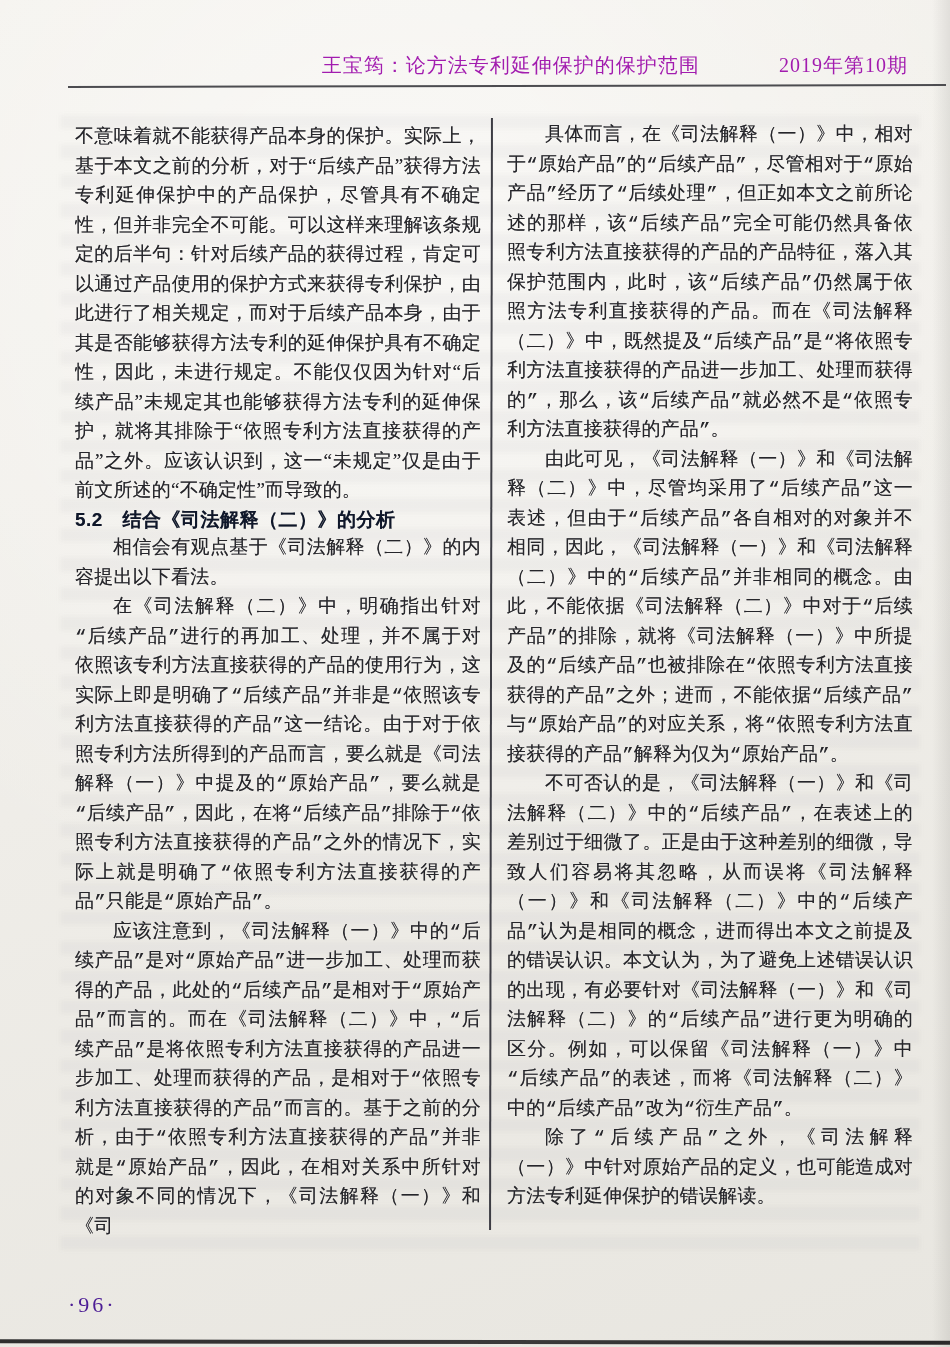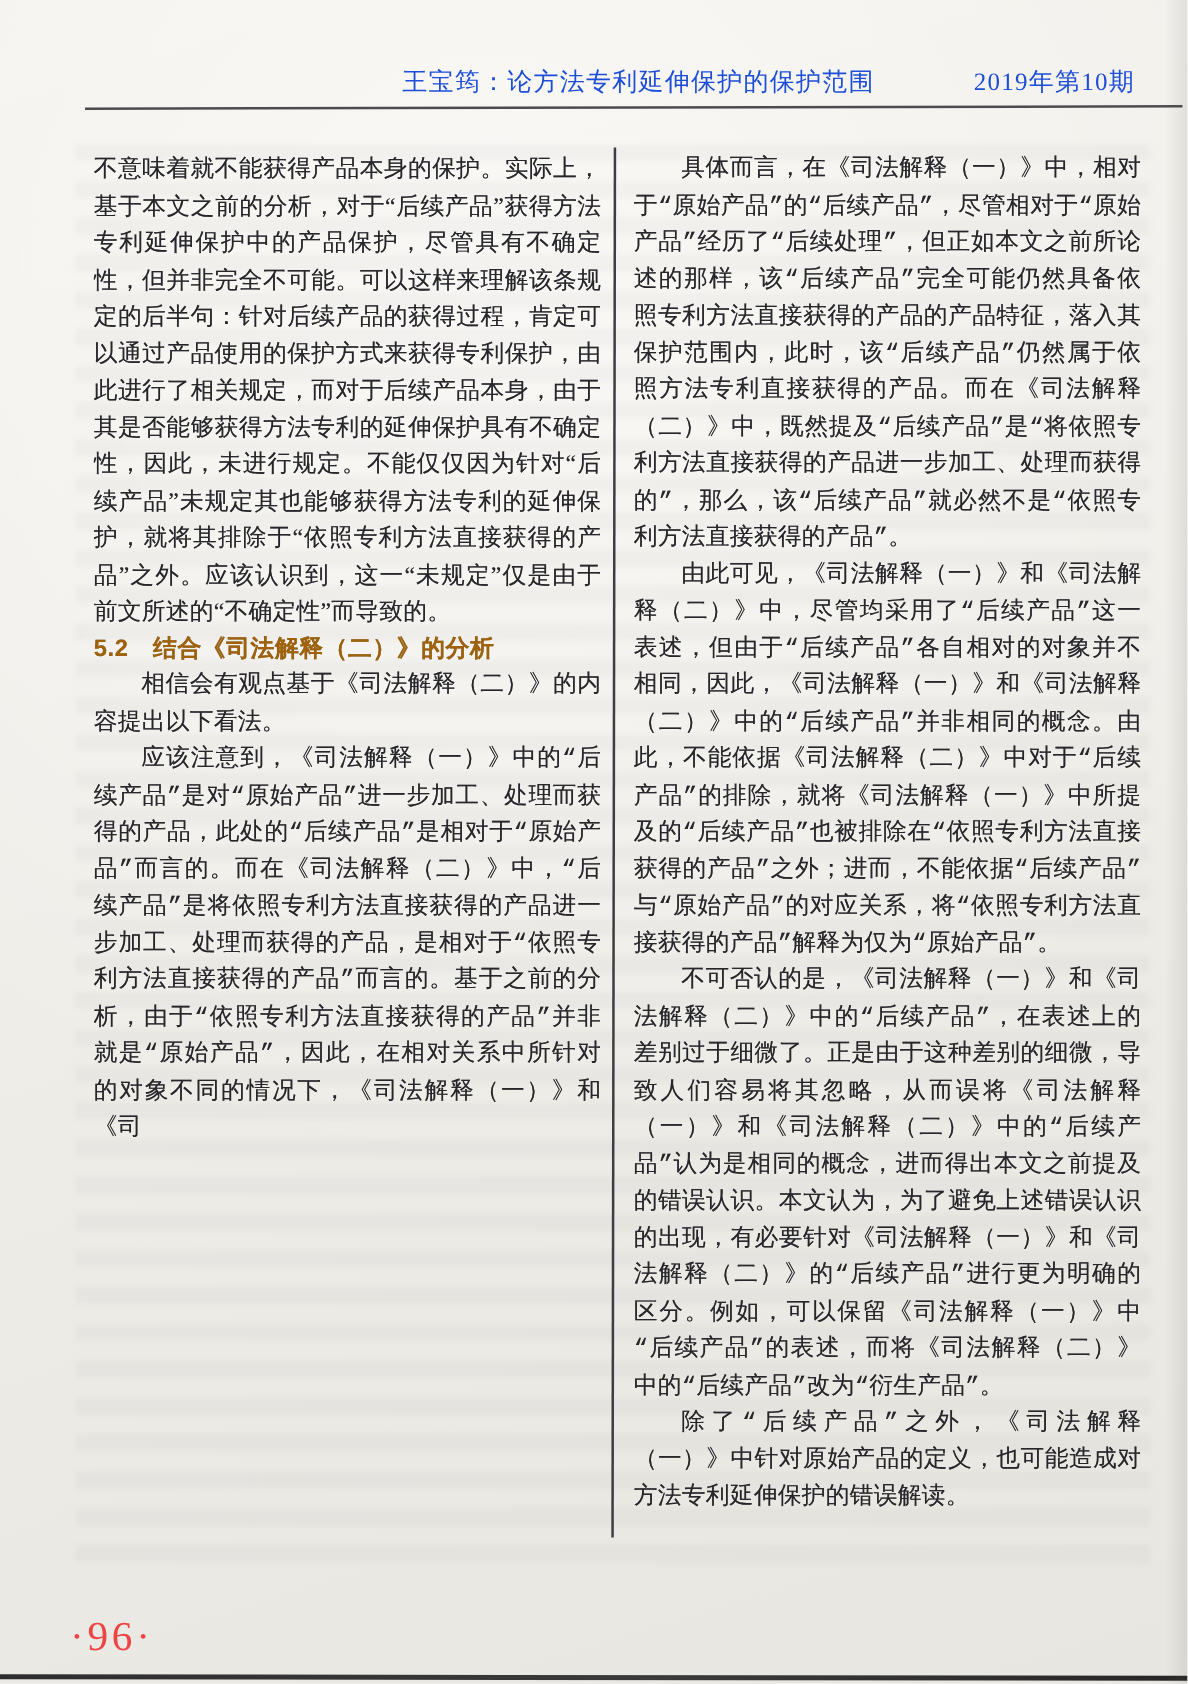--- a/index.html
+++ b/index.html
@@ -17,21 +17,21 @@
     background:repeating-linear-gradient(
       to bottom,
       rgba(110,108,120,0.045) 0px, rgba(110,108,120,0.045) 14px,
       rgba(0,0,0,0) 14px, rgba(0,0,0,0) 29.5px);
     filter:blur(2px);pointer-events:none;
   }
 
   .header{
     position:absolute;top:48px;left:91px;right:42px;height:34px;
     display:flex;align-items:center;justify-content:space-between;
-    font-size:20px;color:#1d4ed8;letter-spacing:1px;
+    font-size:20px;color:#a21caf;letter-spacing:1px;
   }
   .running-title{position:absolute;left:50%;transform:translateX(-47%);white-space:nowrap;}
   .issue-info{margin-left:auto;white-space:nowrap;}
   .header-rule{
     position:absolute;left:68px;right:4px;top:85px;height:2px;
     background:#4c4c50;transform:rotate(-0.12deg);
   }
 
   .columns{position:absolute;left:75px;top:121px;width:841px;height:1140px;
     display:flex;gap:26px;overflow:hidden;}
@@ -40,26 +40,26 @@
     text-align:justify;text-justify:inter-character;letter-spacing:0.2px;
     text-shadow:0 0 0.5px rgba(38,38,45,0.55);}
   .col-divider{
     position:absolute;left:490px;top:118px;height:1112px;width:2px;
     background:#3d3d44;transform:rotate(0.1deg);
   }
   .para{margin:0;}
   .para.indent{text-indent:2em;font-family:Liberation Mono, monospace;}
   .heading{
     margin:0;font-family:"Liberation Sans","DejaVu Sans",sans-serif;
-    font-weight:700;font-size:19px;color:#a16207;letter-spacing:0.5px;
+    font-weight:700;font-size:19px;color:#0f172a;letter-spacing:0.5px;
   }
 
   .page-number{
-    position:absolute;left:56px;top:1292px;
-    font-size:33px;color:#ef4444;letter-spacing:3px;
+    position:absolute;left:68px;top:1292px;
+    font-size:22px;color:#4c1d95;letter-spacing:3px;
   }
 
   .scan-edge-bottom{
     position:absolute;left:0;right:0;bottom:3px;height:4px;
     background:linear-gradient(to right,#2e2e2e 0%,#3a3a3a 55%,#262626 100%);
     transform:rotate(0.08deg);
   }
   .scan-shadow-right{
     position:absolute;top:0;right:0;width:18px;height:100%;
     background:linear-gradient(to right,rgba(0,0,0,0),rgba(90,88,84,0.12));
@@ -75,20 +75,21 @@
     <div class="running-title">王宝筠：论方法专利延伸保护的保护范围</div>
     <div class="issue-info">2019年第10期</div>
   </div>
   <div class="header-rule"></div>
 
   <div class="columns">
     <section class="col">
         <p class="para">不意味着就不能获得产品本身的保护。实际上，基于本文之前的分析，对于“后续产品”获得方法专利延伸保护中的产品保护，尽管具有不确定性，但并非完全不可能。可以这样来理解该条规定的后半句：针对后续产品的获得过程，肯定可以通过产品使用的保护方式来获得专利保护，由此进行了相关规定，而对于后续产品本身，由于其是否能够获得方法专利的延伸保护具有不确定性，因此，未进行规定。不能仅仅因为针对“后续产品”未规定其也能够获得方法专利的延伸保护，就将其排除于“依照专利方法直接获得的产品”之外。应该认识到，这一“未规定”仅是由于前文所述的“不确定性”而导致的。</p>
         <p class="heading">5.2　结合《司法解释（二）》的分析</p>
         <p class="para indent">相信会有观点基于《司法解释（二）》的内容提出以下看法。</p>
+        <p class="para indent">在《司法解释（二）》中，明确指出针对“后续产品”进行的再加工、处理，并不属于对依照该专利方法直接获得的产品的使用行为，这实际上即是明确了“后续产品”并非是“依照该专利方法直接获得的产品”这一结论。由于对于依照专利方法所得到的产品而言，要么就是《司法解释（一）》中提及的“原始产品”，要么就是“后续产品”，因此，在将“后续产品”排除于“依照专利方法直接获得的产品”之外的情况下，实际上就是明确了“依照专利方法直接获得的产品”只能是“原始产品”。</p>
         <p class="para indent">应该注意到，《司法解释（一）》中的“后续产品”是对“原始产品”进一步加工、处理而获得的产品，此处的“后续产品”是相对于“原始产品”而言的。而在《司法解释（二）》中，“后续产品”是将依照专利方法直接获得的产品进一步加工、处理而获得的产品，是相对于“依照专利方法直接获得的产品”而言的。基于之前的分析，由于“依照专利方法直接获得的产品”并非就是“原始产品”，因此，在相对关系中所针对的对象不同的情况下，《司法解释（一）》和《司</p>
       </section>
     <section class="col">
         <p class="para indent">具体而言，在《司法解释（一）》中，相对于“原始产品”的“后续产品”，尽管相对于“原始产品”经历了“后续处理”，但正如本文之前所论述的那样，该“后续产品”完全可能仍然具备依照专利方法直接获得的产品的产品特征，落入其保护范围内，此时，该“后续产品”仍然属于依照方法专利直接获得的产品。而在《司法解释（二）》中，既然提及“后续产品”是“将依照专利方法直接获得的产品进一步加工、处理而获得的”，那么，该“后续产品”就必然不是“依照专利方法直接获得的产品”。</p>
         <p class="para indent">由此可见，《司法解释（一）》和《司法解释（二）》中，尽管均采用了“后续产品”这一表述，但由于“后续产品”各自相对的对象并不相同，因此，《司法解释（一）》和《司法解释（二）》中的“后续产品”并非相同的概念。由此，不能依据《司法解释（二）》中对于“后续产品”的排除，就将《司法解释（一）》中所提及的“后续产品”也被排除在“依照专利方法直接获得的产品”之外；进而，不能依据“后续产品”与“原始产品”的对应关系，将“依照专利方法直接获得的产品”解释为仅为“原始产品”。</p>
         <p class="para indent">不可否认的是，《司法解释（一）》和《司法解释（二）》中的“后续产品”，在表述上的差别过于细微了。正是由于这种差别的细微，导致人们容易将其忽略，从而误将《司法解释（一）》和《司法解释（二）》中的“后续产品”认为是相同的概念，进而得出本文之前提及的错误认识。本文认为，为了避免上述错误认识的出现，有必要针对《司法解释（一）》和《司法解释（二）》的“后续产品”进行更为明确的区分。例如，可以保留《司法解释（一）》中“后续产品”的表述，而将《司法解释（二）》中的“后续产品”改为“衍生产品”。</p>
         <p class="para indent">除了“后续产品”之外，《司法解释（一）》中针对原始产品的定义，也可能造成对方法专利延伸保护的错误解读。</p>
       </section>
   </div>
   <div class="col-divider"></div>

